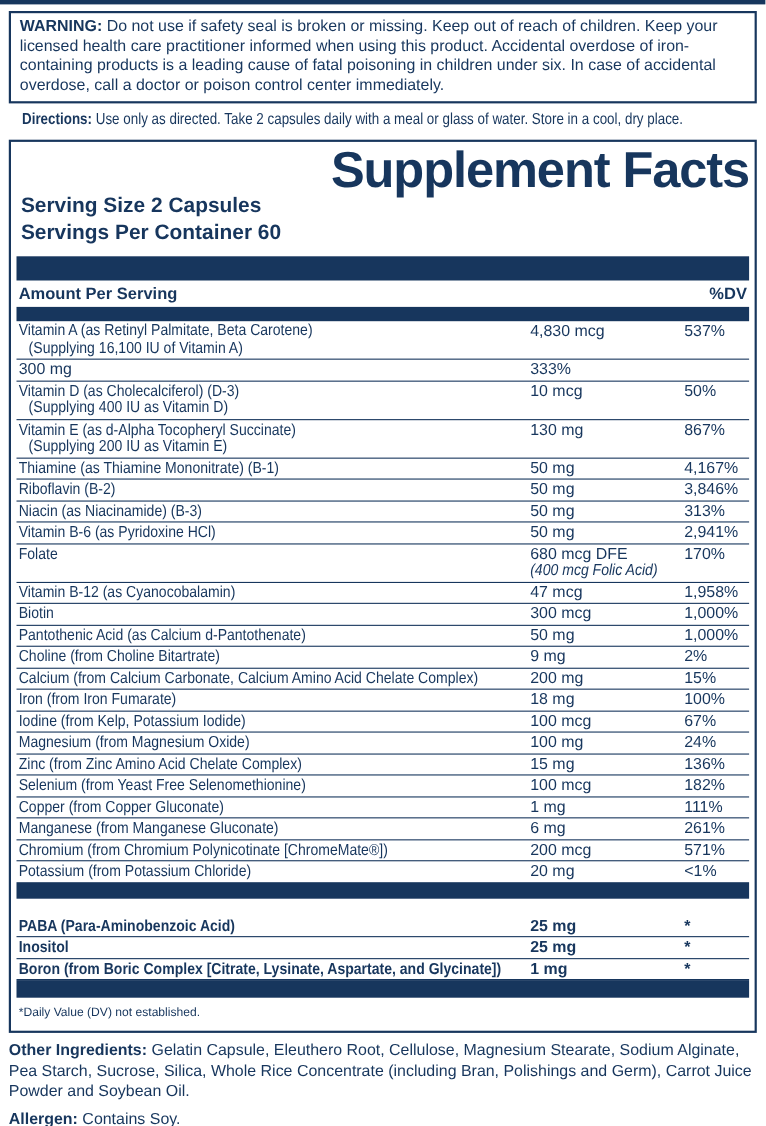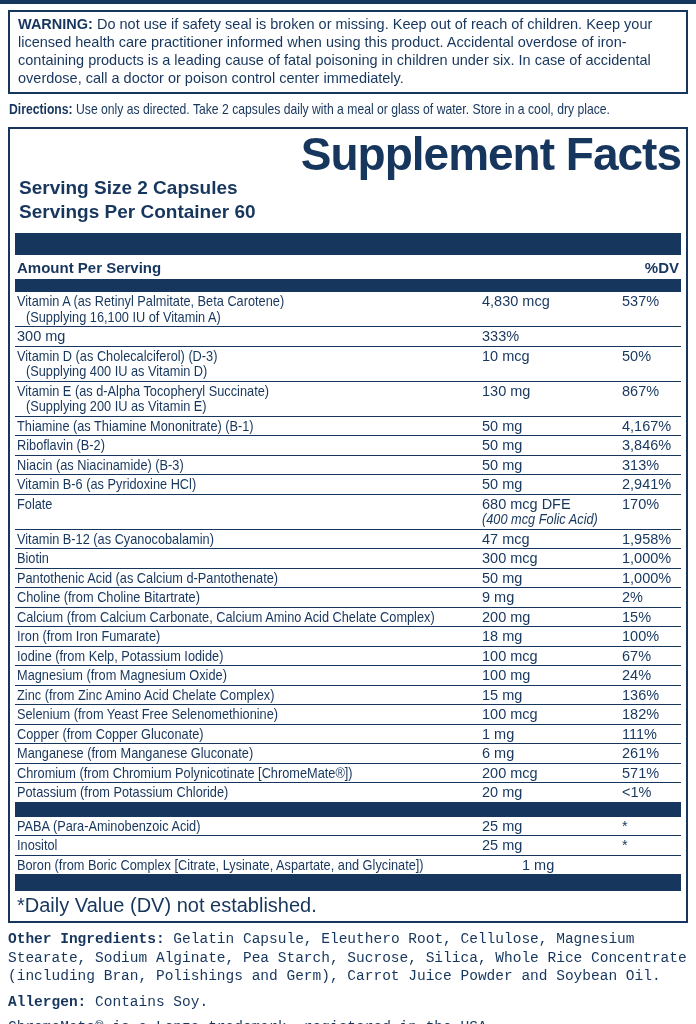--- a/index.html
+++ b/index.html
@@ -19,21 +19,21 @@
   
   .warning-box{
     border:2px solid var(--navy);
     margin-top:6px;
     padding:3px 8px 5px 8px;
     font-size:14.5px;line-height:18px;
   }
   .inline-label{font-weight:bold;}
 
   
-  .directions{margin:7px 0 6px 1px;font-size:14.5px;height:20px;}
+  .directions{margin:7px 0 6px 12px;font-size:14.5px;height:20px;}
   .cond-line{display:inline-block;white-space:nowrap;transform:scaleX(0.84);transform-origin:0 50%;}
 
   
   .panel{
     border:2.5px solid var(--navy);
     padding:3px 5px 6px 5px;
   }
   .panel-title{
     font-weight:bold;font-size:46px;line-height:44px;letter-spacing:-1px;
     padding-left:4px;
@@ -52,32 +52,32 @@
 
   
   .facts-table{width:100%;}
   .row{
     display:grid;grid-template-columns:465px 140px 1fr;
     border-bottom:1.5px solid var(--navy);
     padding:2px 0 1px 2px;
     font-size:14.5px;line-height:15.5px;
   }
   .row:last-child{border-bottom:none;}
-  .extras .row:last-child{border-bottom:1.5px solid var(--navy);gap:40px;}
+  .extras .row:last-child{border-bottom:1.5px solid var(--navy);}
   .cell{overflow:visible;}
   .cond{display:inline-block;white-space:nowrap;transform:scaleX(0.88);transform-origin:0 50%;}
   .subline{padding-left:9px;}
   .amt .subline{padding-left:0;font-style:italic;}
   .dv{text-align:left;padding-right:3px;white-space:nowrap;}
-  .extras{margin-top:0;}
-  .footnote{font-size:20px;padding:5px 0 1px 2px;line-height:18px;}
+  .extras{margin-top:16px;font-weight:bold;}
+  .footnote{font-size:11px;padding:5px 0 1px 2px;line-height:18px;}
 
   
   .footer{margin-top:7px;font-size:14.5px;line-height:18.5px;}
-  .footer p{margin-bottom:7px;font-family:Liberation Mono, monospace;}
+  .footer p{margin-bottom:7px;}
   .tm{margin-top:2px;}
 </style>
 </head>
 <body>
 
 <div class="top-rule"></div>
 
 <div class="page-pad">
 
   <div class="warning-box">

